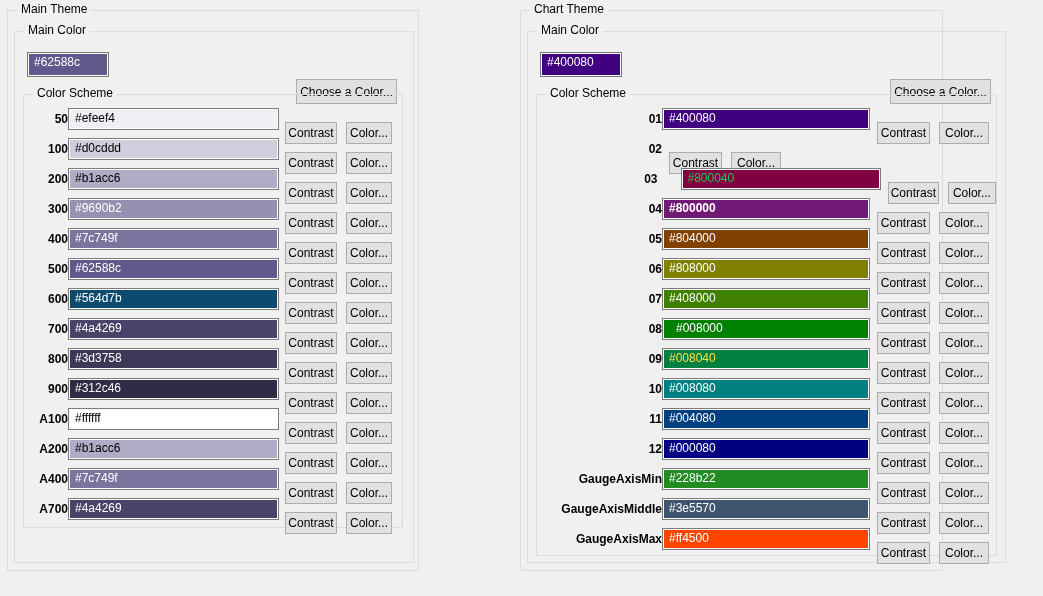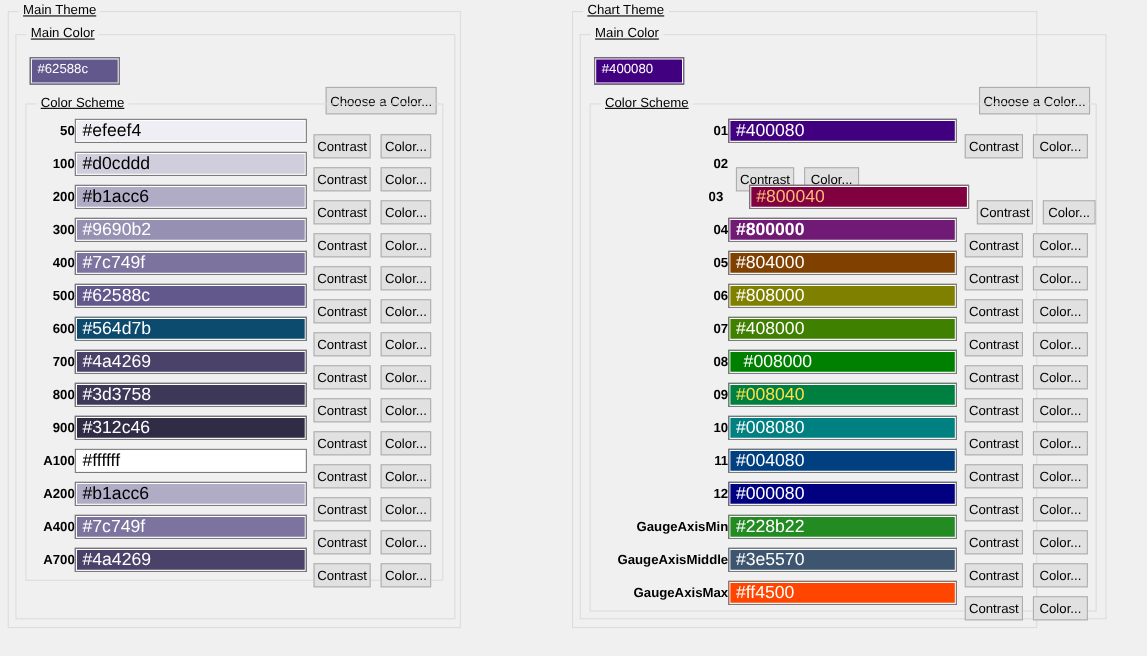--- a/index.html
+++ b/index.html
@@ -9,21 +9,21 @@
     font-family:"Liberation Sans", sans-serif;
     font-size:12px;
     color:#000;
     position:relative;
     overflow:hidden;
   }
   .groupbox { position:absolute; border:1px solid #dcdcdc; }
   .glabel {
     position:absolute; top:-9px; left:9px;
     background:#f0f0f0; padding:0 4px;
-    font-size:12px; line-height:15px; white-space:nowrap;text-decoration:underline;
+    font-size:12px; line-height:15px; white-space:nowrap;
   }
   
   #panel0 { left:7px;  top:10px; width:412px; height:561px; }
   #panel1 { left:520px; top:10px; width:423px; height:561px; }
   
   .maincolor { left:6px; top:20px; bottom:7px; }
   #panel0 .maincolor { width:400px; }
   #panel1 .maincolor { width:479px; }
   
   .swatch {
@@ -44,21 +44,21 @@
   .scheme { left:8px; top:62px; }
   #panel0 .scheme { width:380px; height:434px; }
   #panel1 .scheme { width:461px; height:462px; }
   .rows { position:absolute; left:0; top:13px; right:0; }
   .row { display:flex; align-items:center; height:22px; margin-bottom:8px; }
   .rlabel { font-weight:bold; font-size:12px; line-height:22px; overflow:hidden; white-space:nowrap;text-align:right; }
   #panel0 .rlabel { margin-left:11px; width:33px; }
   #panel1 .rlabel { margin-left:8px;  width:117px; }
   .field {
     height:22px; border:1px solid #7b7b7b; box-shadow:inset 0 0 0 1px #ffffff;
-    padding:2px 0 0 6px; font-size:16px; overflow:hidden; white-space:nowrap;
+    padding:2px 0 0 6px; font-size:12px; overflow:hidden; white-space:nowrap;
   }
   #panel0 .field { width:211px; }
   #panel1 .field { width:208px; }
   .btn-sm { height:22px; }
   #panel0 .contrast { margin-left:6px; width:52px; }
   #panel0 .colorbtn { margin-left:9px; width:46px; }
   #panel1 .contrast { margin-left:7px; width:53px; }
   #panel1 .colorbtn { margin-left:9px; width:50px; }
 </style>
 </head>
@@ -177,21 +177,21 @@
             <button class="btn btn-sm contrast">Contrast</button>
             <button class="btn btn-sm colorbtn">Color...</button>
           </div>
           <div class="row">
             <div class="rlabel">02</div>
             <button class="btn btn-sm contrast">Contrast</button>
             <button class="btn btn-sm colorbtn">Color...</button>
           </div>
           <div class="row">
             <div class="rlabel">03</div>
-            <div class="field" style="background: rgb(128, 0, 64); color: #fdba74; margin-left: 23px;">#800040</div>
+            <div class="field" style="background: rgb(128, 0, 64); color: #22c55e; margin-left: 23px;">#800040</div>
             <button class="btn btn-sm contrast">Contrast</button>
             <button class="btn btn-sm colorbtn">Color...</button>
           </div>
           <div class="row">
             <div class="rlabel">04</div>
             <div class="field" style="background: #701a75; color: rgb(255, 255, 255); font-weight: bold;">#800000</div>
             <button class="btn btn-sm contrast">Contrast</button>
             <button class="btn btn-sm colorbtn">Color...</button>
           </div>
           <div class="row">

